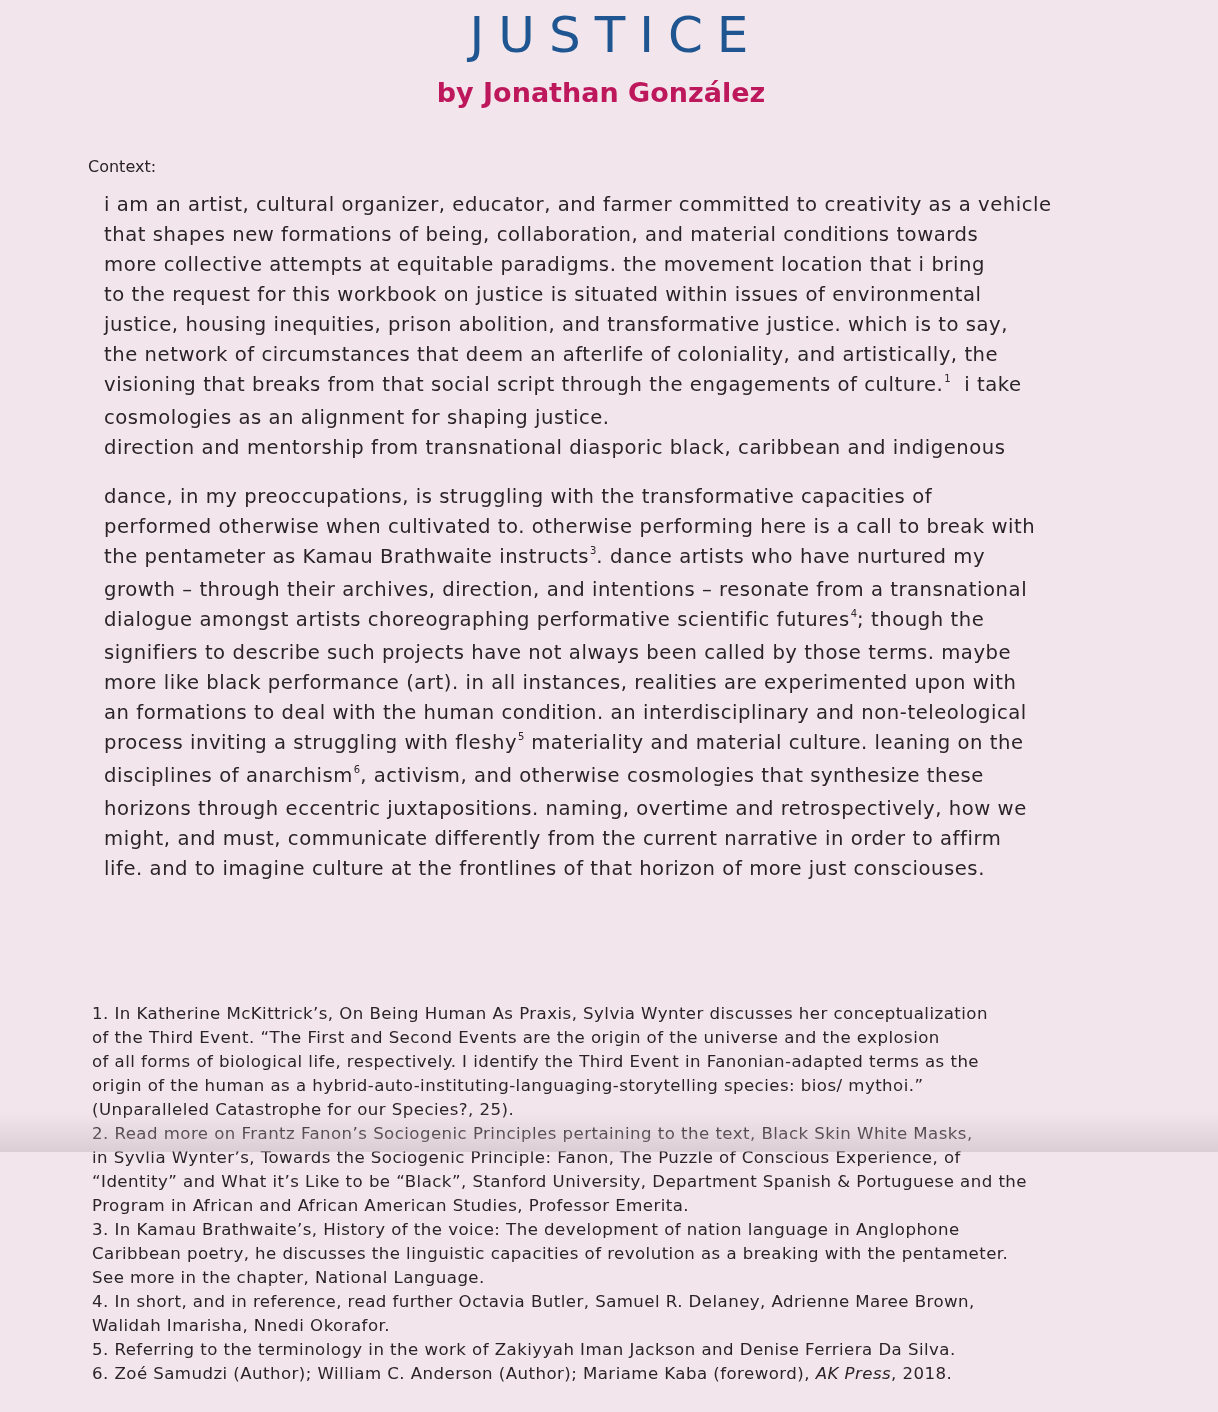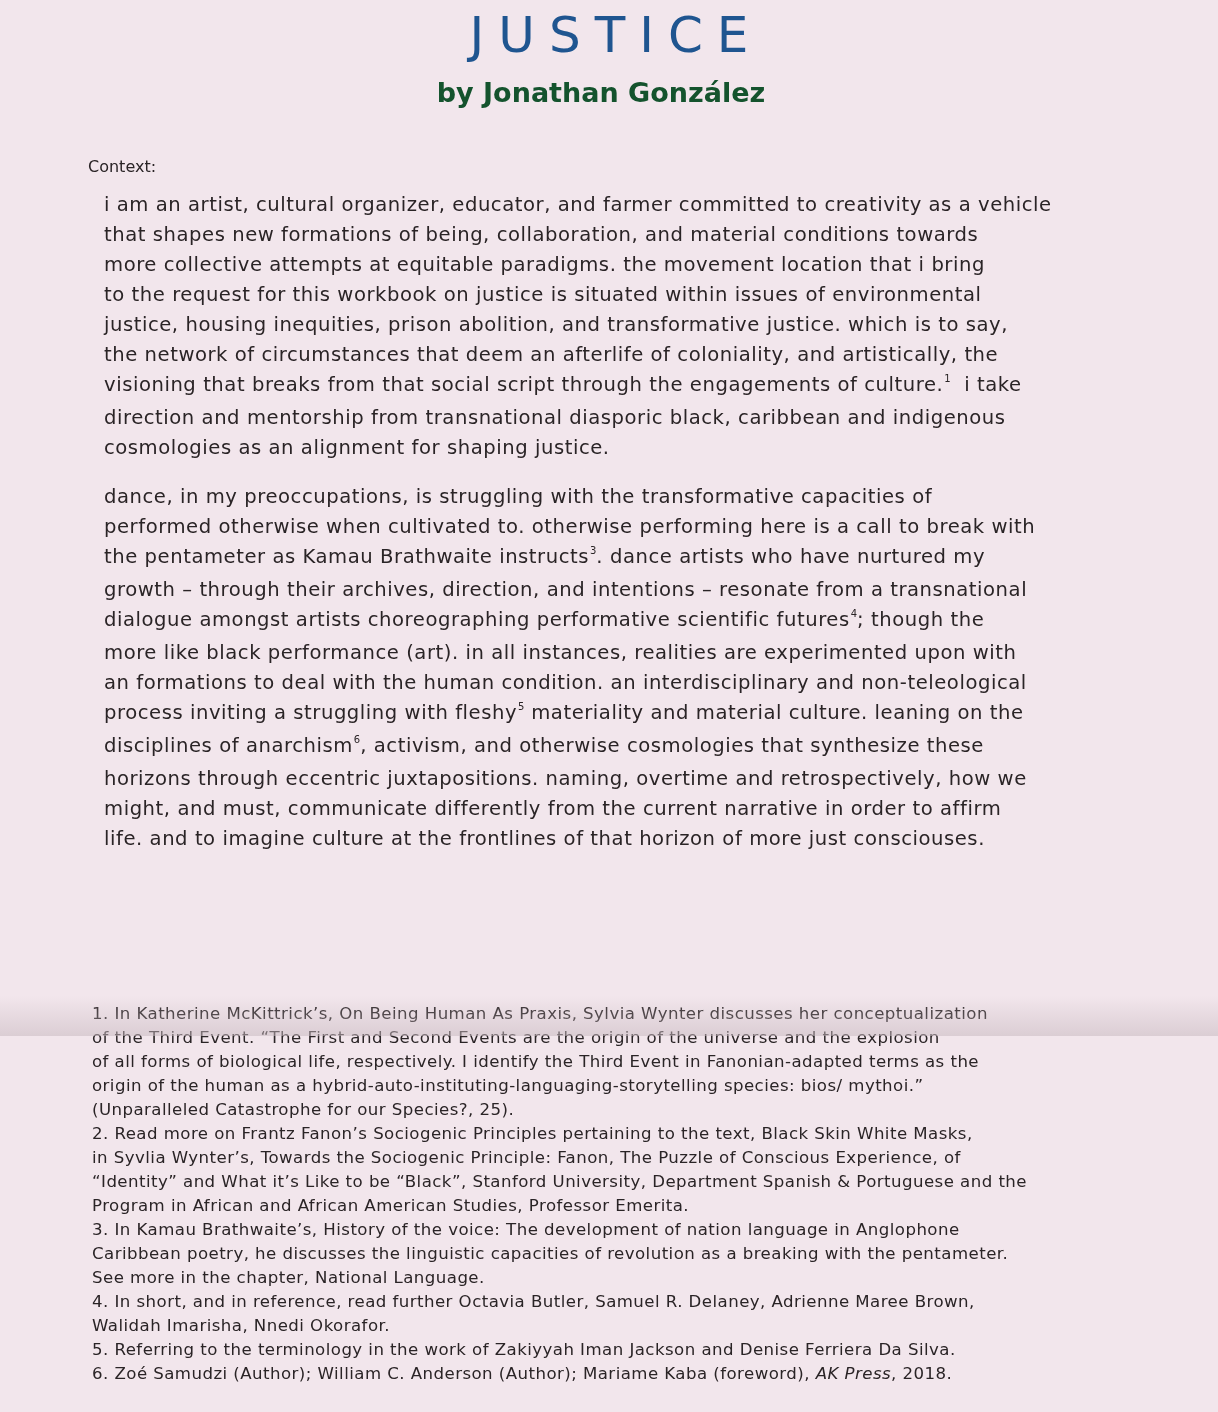--- a/index.html
+++ b/index.html
@@ -12,21 +12,21 @@
       background: #f2e6ec;
       position: relative;
       overflow: hidden;
       font-family: "DejaVu Sans", sans-serif;
       color: #2a2426;
     }
     .page {
       position: absolute;
       left: 0; top: 0;
       width: 1218px;
-      height: 1036px;
+      height: 1152px;
     }
     .title {
       position: absolute;
       left: 0; right: 0;
       top: 6px;
       text-align: center;
       font-family: "DejaVu Sans", sans-serif;
       font-weight: normal;
       font-size: 50px;
       letter-spacing: 14px;
@@ -34,21 +34,21 @@
       margin: 0;
       line-height: 58px;
       padding-left: 14px;
     }
     .byline {
       position: absolute;
       left: 0; right: 16px;
       top: 76px;
       text-align: center;
       font-size: 27px;
-      color: #14532d;
+      color: #be185d;
       margin: 0;
       line-height: 34px;
     }
     .section-label {
       position: absolute;
       left: 88px;
       top: 154px;
       font-size: 16px;
       line-height: 26px;
       margin: 0;
@@ -108,30 +108,31 @@
   <p class="section-label">Context:</p>
 
   <p class="body-text p1">
     <span class="line">i am an artist, cultural organizer, educator, and farmer committed to creativity as a vehicle</span>
     <span class="line">that shapes new formations of being, collaboration, and material conditions towards</span>
     <span class="line">more collective attempts at equitable paradigms. the movement location that i bring</span>
     <span class="line">to the request for this workbook on justice is situated within issues of environmental</span>
     <span class="line">justice, housing inequities, prison abolition, and transformative justice. which is to say,</span>
     <span class="line">the network of circumstances that deem an afterlife of coloniality, and artistically, the</span>
     <span class="line"><span>visioning that breaks from that social script through the engagements of culture.</span><sup>1</sup><span style="white-space:pre">  i take</span></span>
+    <span class="line">cosmologies as an alignment for shaping justice.</span>
     <span class="line">direction and mentorship from transnational diasporic black, caribbean and indigenous</span>
-    <span class="line">cosmologies as an alignment for shaping justice.</span>
   </p>
 
   <p class="body-text p2">
     <span class="line">dance, in my preoccupations, is struggling with the transformative capacities of</span>
     <span class="line">performed otherwise when cultivated to. otherwise performing here is a call to break with</span>
     <span class="line"><span>the pentameter as Kamau Brathwaite instructs</span><sup>3</sup><span>. dance artists who have nurtured my</span></span>
     <span class="line">growth – through their archives, direction, and intentions – resonate from a transnational</span>
     <span class="line"><span>dialogue amongst artists choreographing performative scientific futures</span><sup>4</sup><span>; though the</span></span>
+    <span class="line">signifiers to describe such projects have not always been called by those terms. maybe</span>
     <span class="line">more like black performance (art). in all instances, realities are experimented upon with</span>
     <span class="line">an formations to deal with the human condition. an interdisciplinary and non-teleological</span>
     <span class="line"><span>process inviting a struggling with fleshy</span><sup>5</sup><span> materiality and material culture. leaning on the</span></span>
     <span class="line"><span>disciplines of anarchism</span><sup>6</sup><span>, activism, and otherwise cosmologies that synthesize these</span></span>
     <span class="line">horizons through eccentric juxtapositions. naming, overtime and retrospectively, how we</span>
     <span class="line">might, and must, communicate differently from the current narrative in order to affirm</span>
     <span class="line">life. and to imagine culture at the frontlines of that horizon of more just consciouses.</span>
   </p>
 
   <div class="footnotes">

